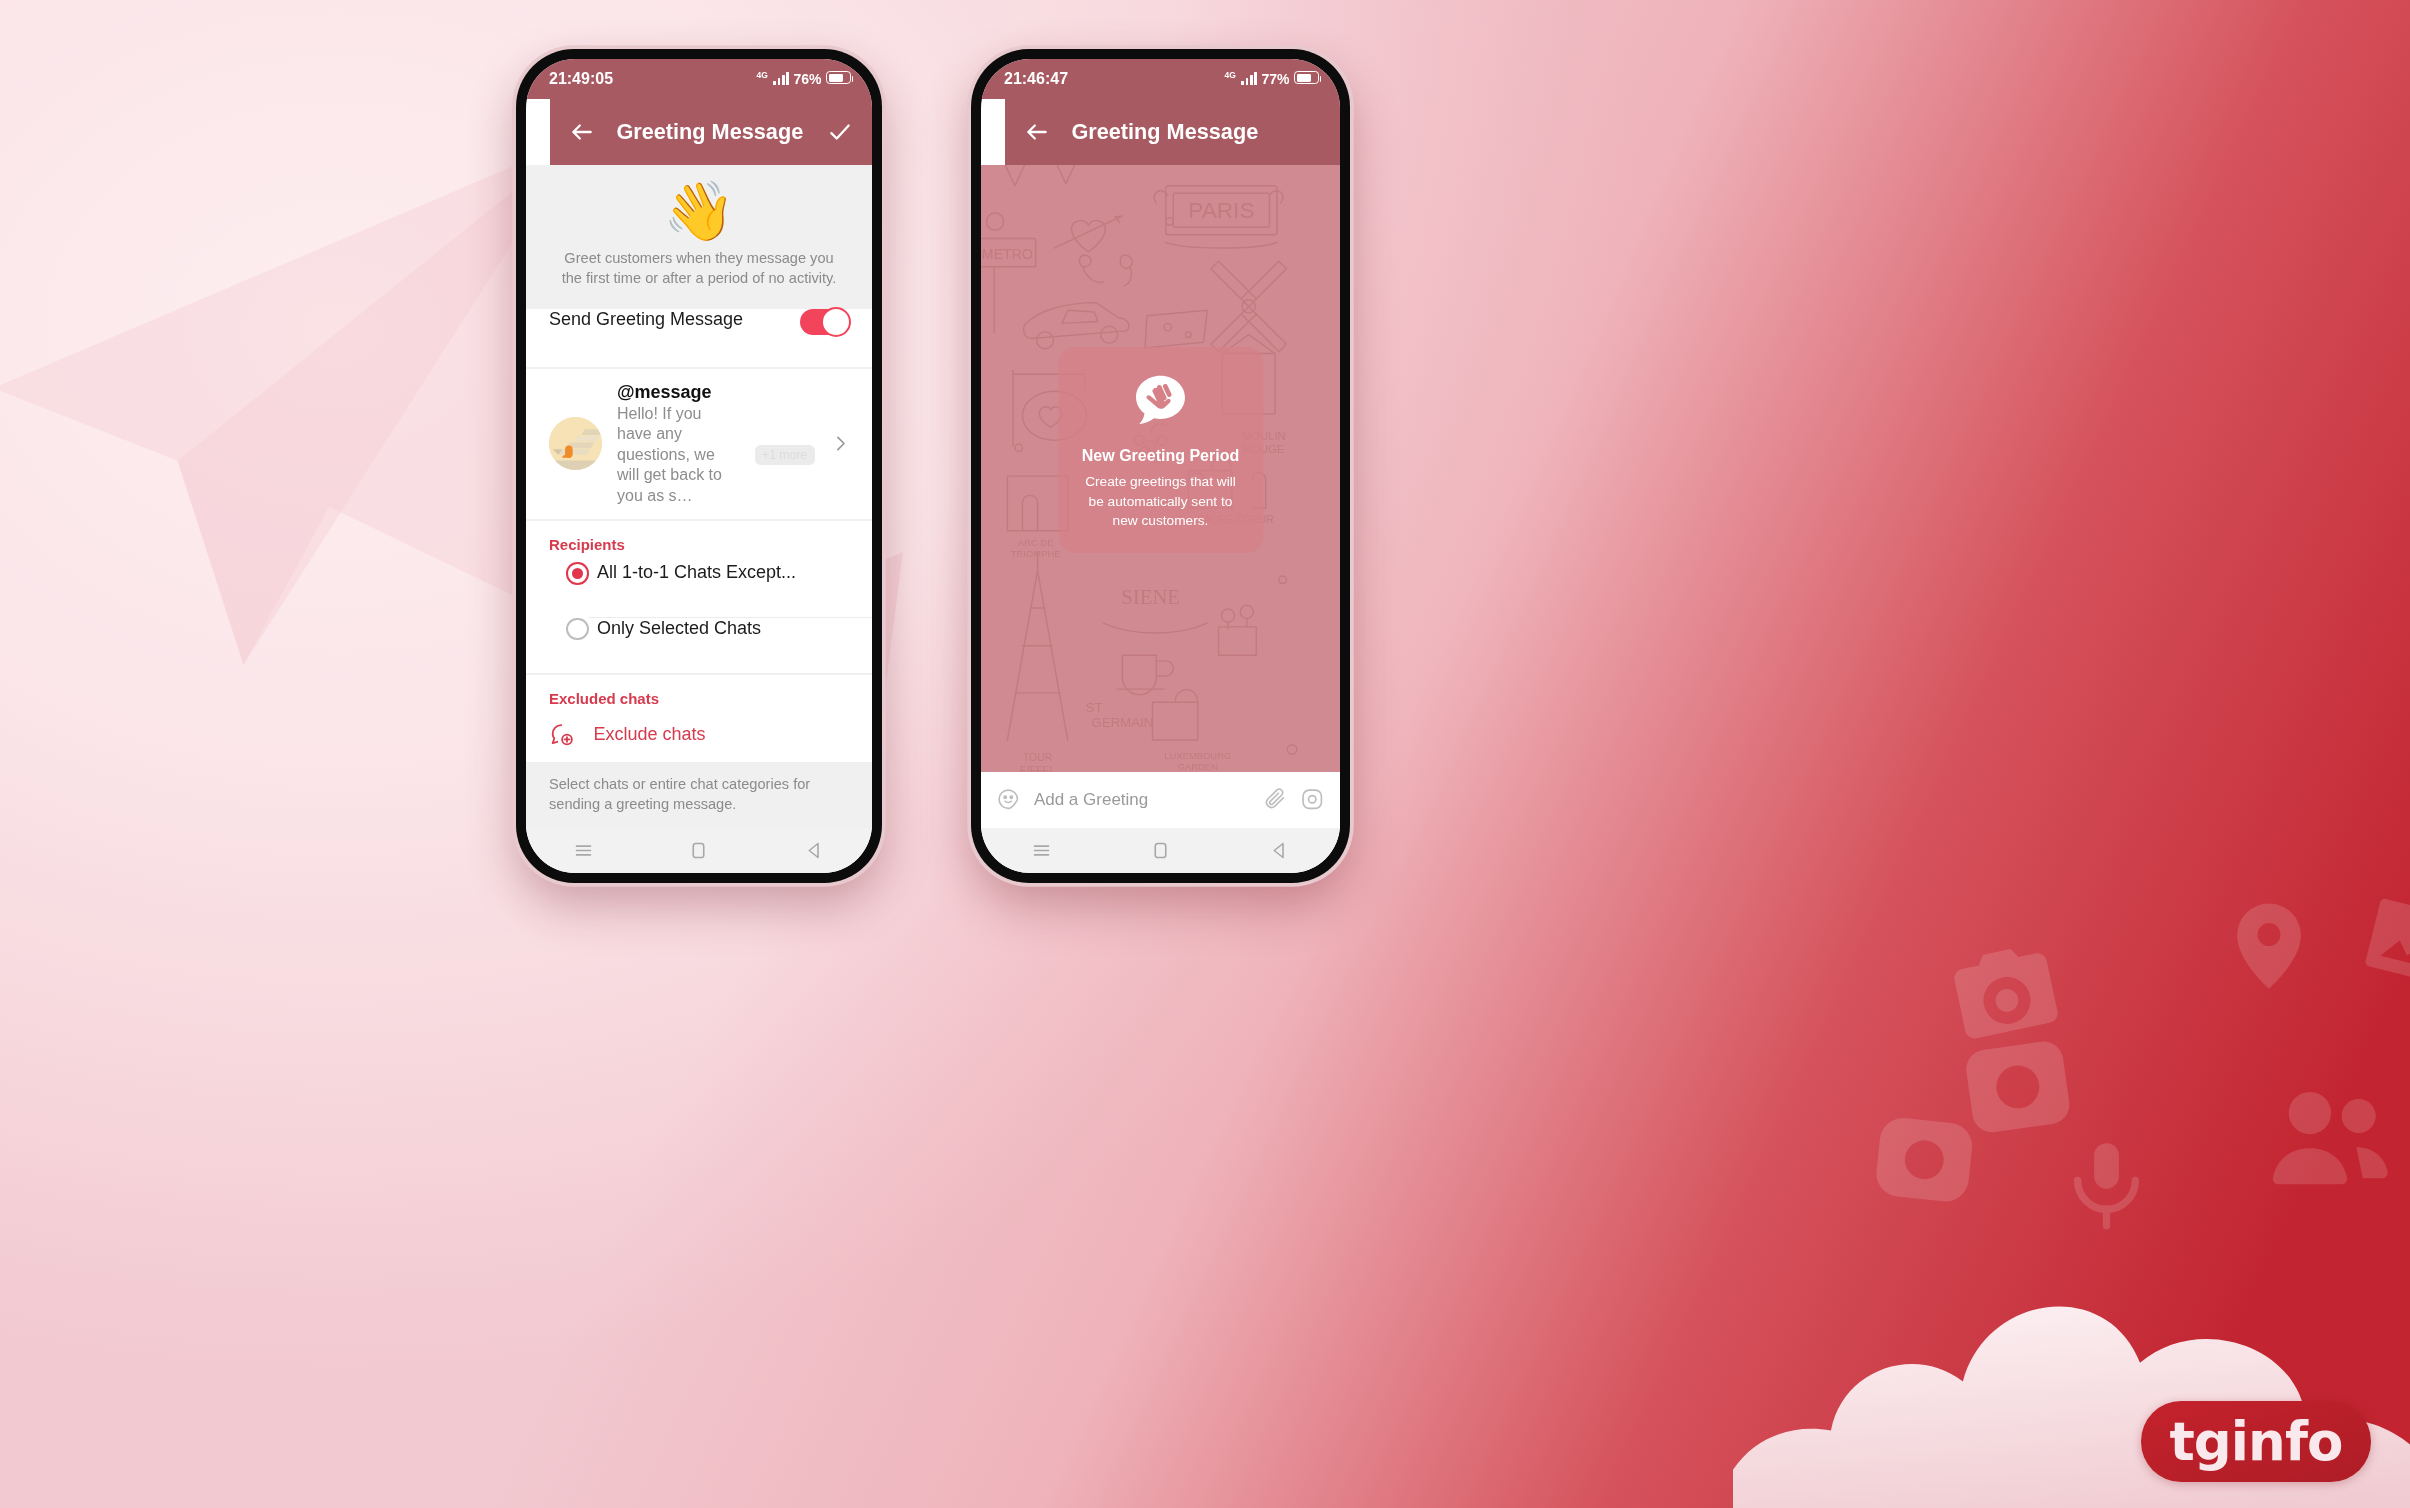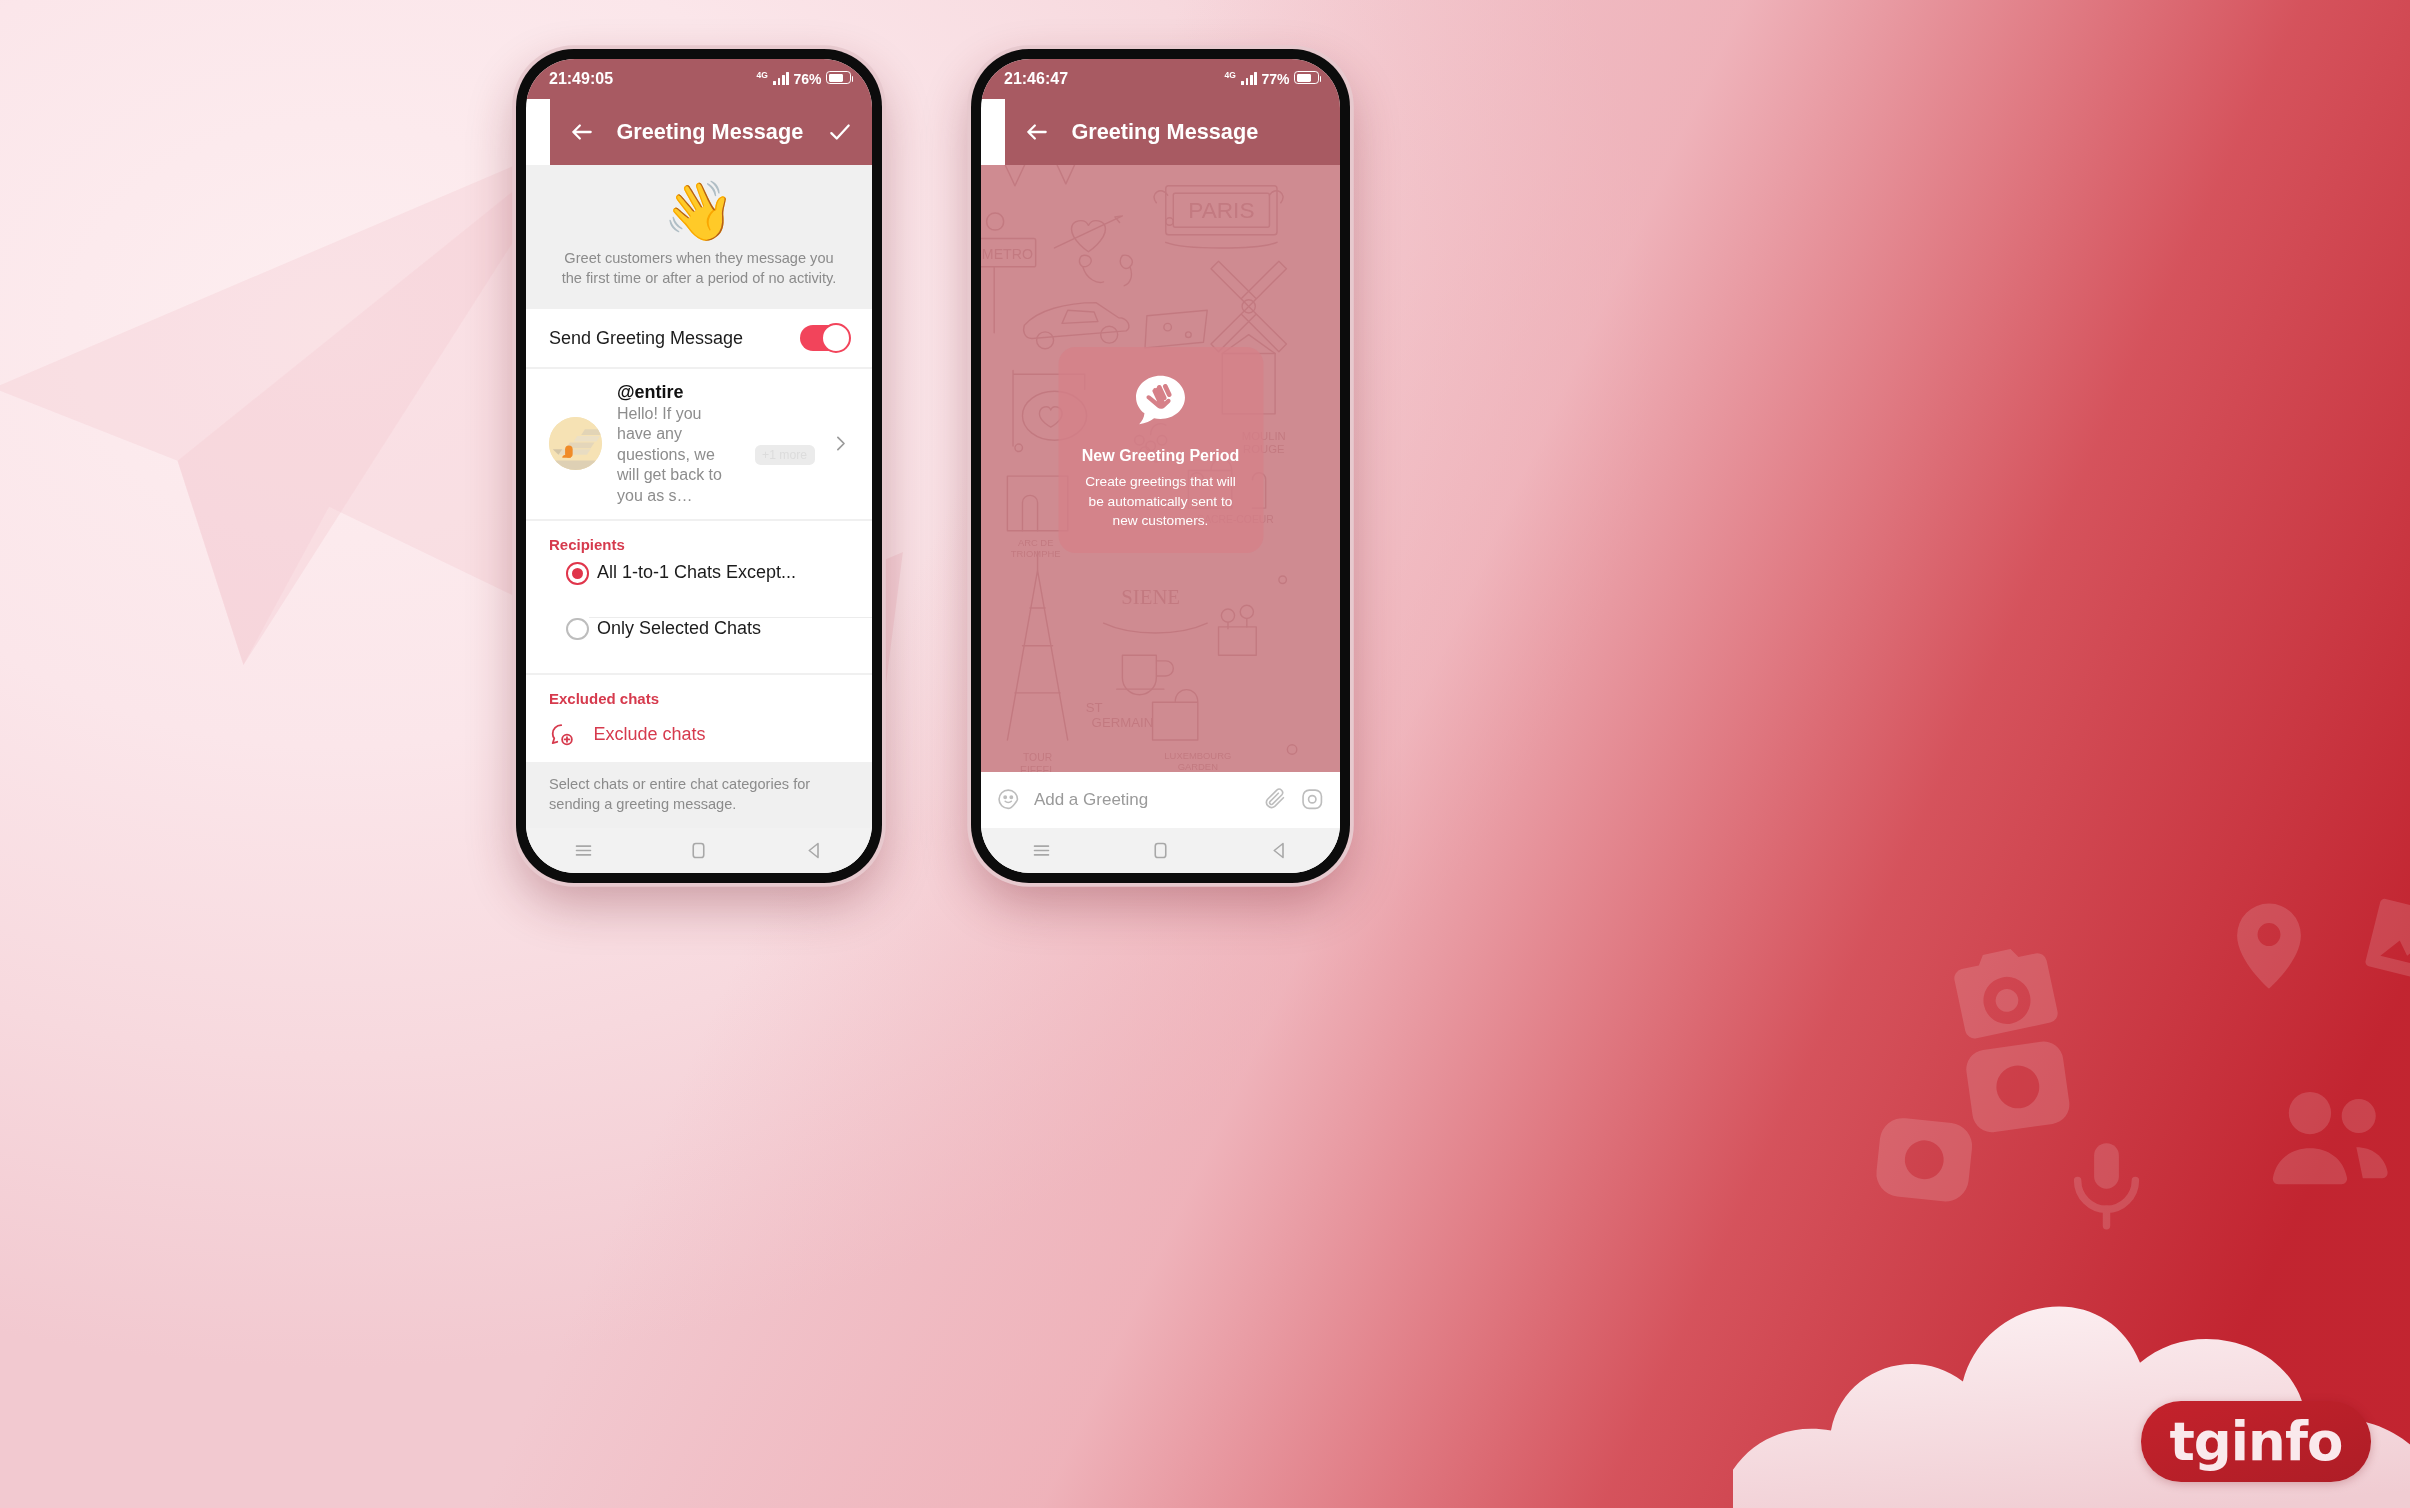--- a/index.html
+++ b/index.html
@@ -93,21 +93,21 @@
   .ic svg { width:100%;height:100%; }
 
   
   .body1 { flex:1; background:#f0f0f0; overflow:hidden; display:flex; flex-direction:column; }
   .hero { background:#f0f0f0; padding:13px 28px 21px; text-align:center; }
   .hero .emoji { font-size:58px; line-height:1.15; font-family:"DejaVu Sans", sans-serif; }
   .hero .sub { color:#8b8b8b; font-size:14.6px; line-height:1.35; margin-top:3.8px; }
 
   .card { background:#fff; }
   .row {
-    display:flex; align-items:center; padding:0 22.6px; min-height:58px;
+    display:flex; align-items:flex-start; padding:0 22.6px; min-height:58px;
   }
   .row .label { font-size:18px; color:#1c1c1c; flex:1; }
 
   .toggle {
     width:49px;height:26px;border-radius:13px;background:#f2445b;position:relative;flex:0 0 auto;
   }
   .toggle .knob {
     position:absolute; right:-1.9px; top:-1.9px; width:30px;height:30px;border-radius:50%;
     background:#fff; border:2.4px solid #f2445b;
   }
@@ -281,21 +281,21 @@
           <path d="M10 40h30l4-6H14z" fill="#e8dcc2"></path>
               <path d="M10 40l4-6H4z" fill="#d4c5a6"></path>
           <path d="M18 33h26l4-6H22z" fill="#e4d6ba"></path>
           <path d="M26 26h24l4-6H30z" fill="#ece0c6"></path>
           <path d="M34 19h22l3-6H38z" fill="#e2d4b6"></path>
           <rect x="17" y="30" width="8" height="13" rx="4" fill="#f08b28"></rect>
           <path d="M14 43c0-2 2-3 4-3h5v3z" fill="#f08b28"></path>
         </svg>
       </span>
       <span class="msgtext">
-        <span class="name">@entire</span>
+        <span class="name">@message</span>
         <span class="prevline">
           <span class="prev">Hello! If you have any questions, we will get back to you as s…</span>
           <span class="badge-more">+1 more</span>
         </span>
       </span>
       <span class="chev">
         <svg viewBox="0 0 24 24" fill="none" stroke="#9b9b9b" stroke-width="2" stroke-linecap="round" stroke-linejoin="round">
           <path d="M9 5l7 7-7 7"></path>
             </svg>
       </span>

